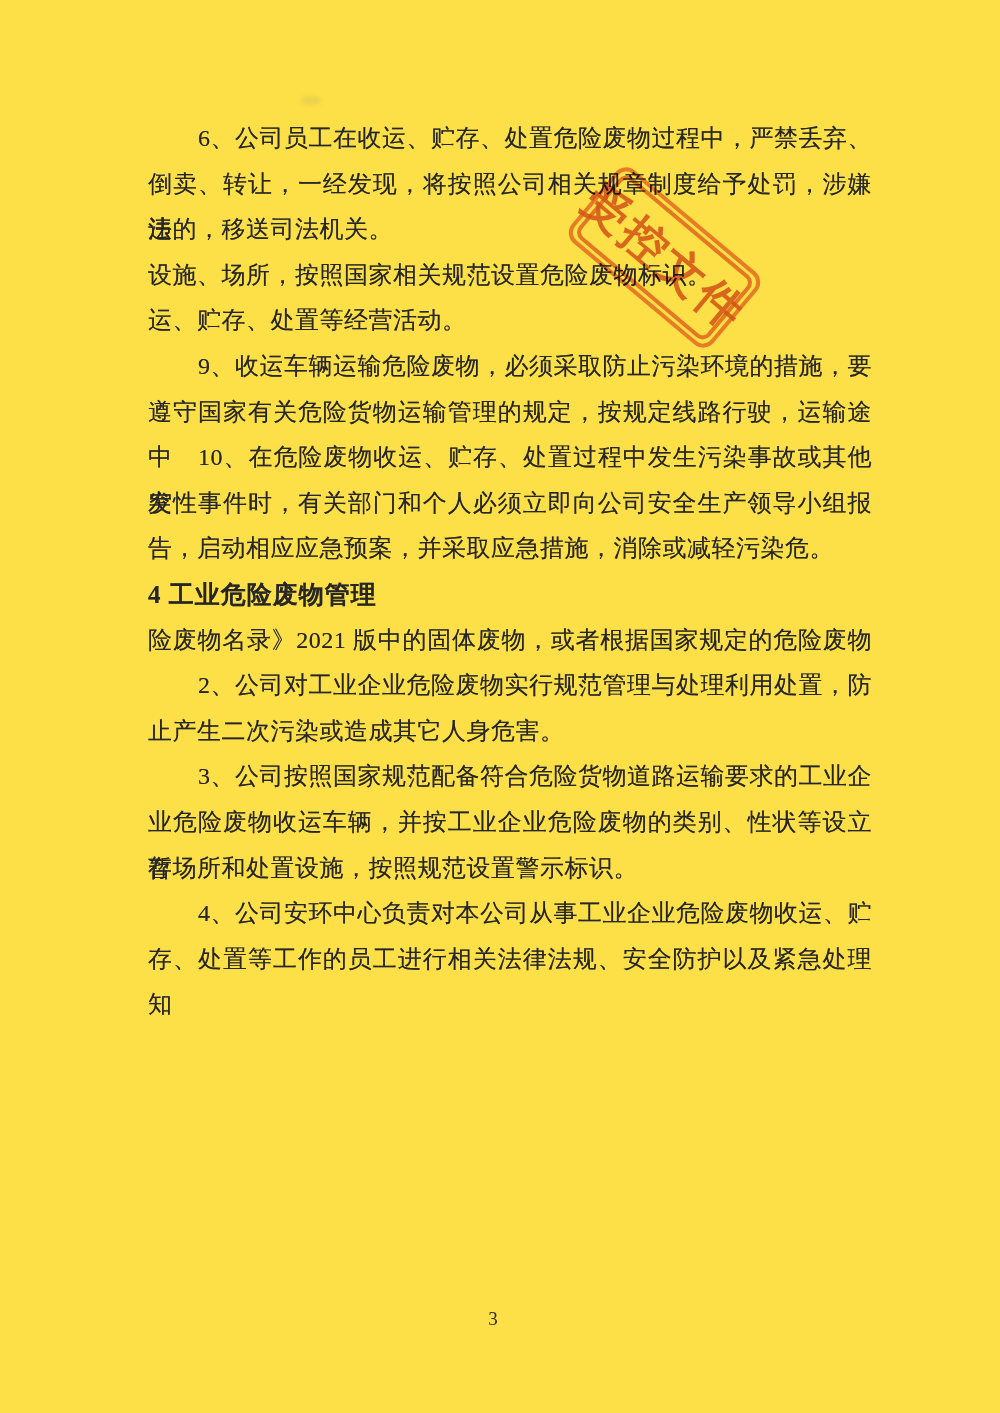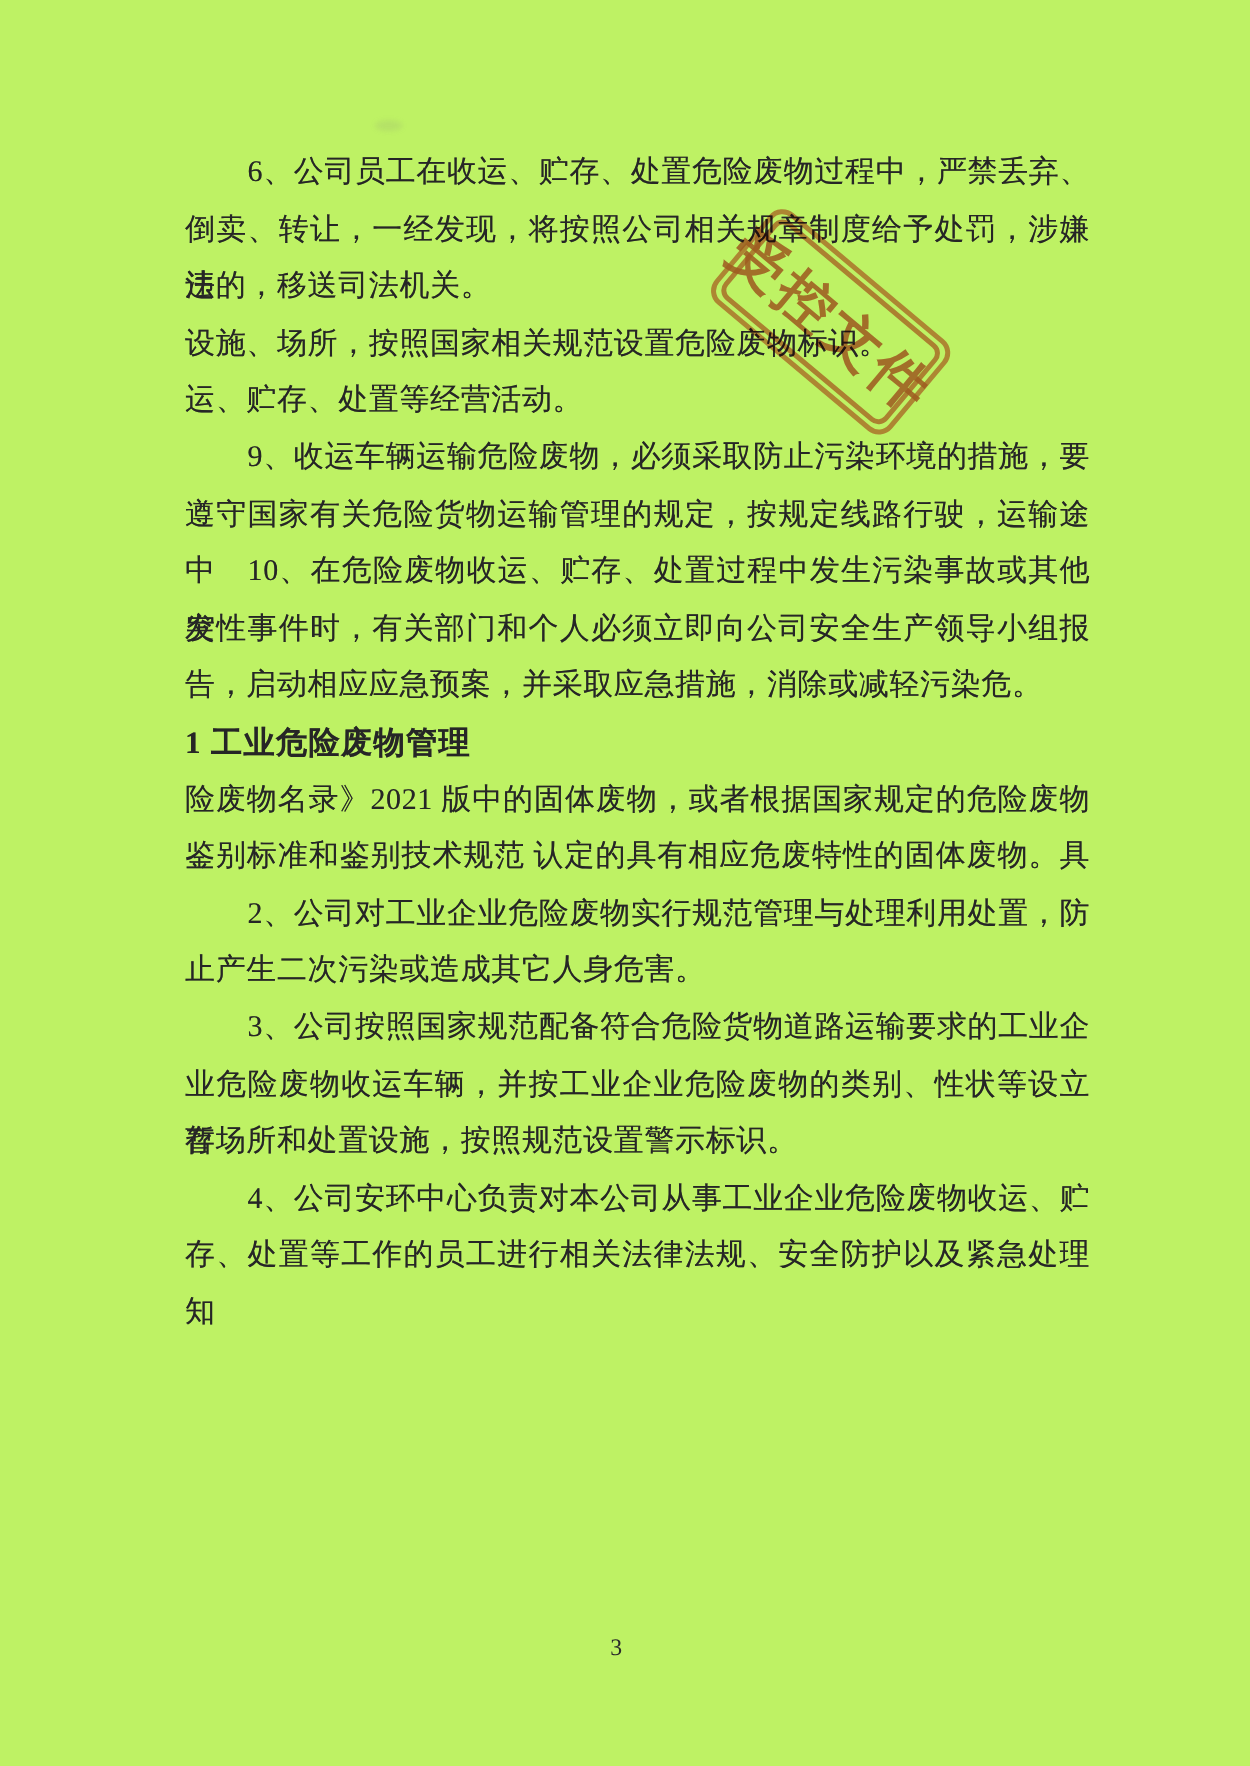--- a/index.html
+++ b/index.html
@@ -3,21 +3,21 @@
 <meta charset="utf-8">
 <style>
   html,body{margin:0;padding:0;}
   body{
     width:1000px;height:1413px;position:relative;
     background:#ffffff;
     font-family:"Liberation Serif","DejaVu Serif",serif;
     overflow:hidden;
   }
   .page{
-    position:absolute;inset:0;background:#bef264;
+    position:absolute;inset:0;background:#fde047;
   }
   
   .smudge{
     position:absolute;left:300px;top:96px;width:22px;height:9px;
     background:rgba(120,120,120,0.13);border-radius:50%;
     filter:blur(2px);
   }
   .text-block{
     position:absolute;left:148px;top:116px;width:724px;
     font-size:24px;color:#262626;
@@ -83,23 +83,22 @@
       <div class="line indent just">6、公司员工在收运、贮存、处置危险废物过程中，严禁丢弃、</div>
       <div class="line just">倒卖、转让，一经发现，将按照公司相关规章制度给予处罚，涉嫌违</div>
       <div class="line">法的，移送司法机关。</div>
       <div class="line">设施、场所，按照国家相关规范设置危险废物标识。</div>
       <div class="line">运、贮存、处置等经营活动。</div>
       <div class="line indent just">9、收运车辆运输危险废物，必须采取防止污染环境的措施，要</div>
       <div class="line just">遵守国家有关危险货物运输管理的规定，按规定线路行驶，运输途中</div>
       <div class="line indent just">10、在危险废物收运、贮存、处置过程中发生污染事故或其他突</div>
       <div class="line just">发性事件时，有关部门和个人必须立即向公司安全生产领导小组报</div>
       <div class="line">告，启动相应应急预案，并采取应急措施，消除或减轻污染危。</div>
-      <div class="line heading">1 工业危险废物管理</div>
+      <div class="line heading">4 工业危险废物管理</div>
       <div class="line just">险废物名录》2021 版中的固体废物，或者根据国家规定的危险废物</div>
-      <div class="line just">鉴别标准和鉴别技术规范 认定的具有相应危废特性的固体废物。具</div>
       <div class="line indent just">2、公司对工业企业危险废物实行规范管理与处理利用处置，防</div>
       <div class="line">止产生二次污染或造成其它人身危害。</div>
       <div class="line indent just">3、公司按照国家规范配备符合危险货物道路运输要求的工业企</div>
       <div class="line just">业危险废物收运车辆，并按工业企业危险废物的类别、性状等设立暂</div>
       <div class="line">存场所和处置设施，按照规范设置警示标识。</div>
       <div class="line indent just">4、公司安环中心负责对本公司从事工业企业危险废物收运、贮</div>
       <div class="line just">存、处置等工作的员工进行相关法律法规、安全防护以及紧急处理知</div>
     </div>
 
   <div class="stamp">

